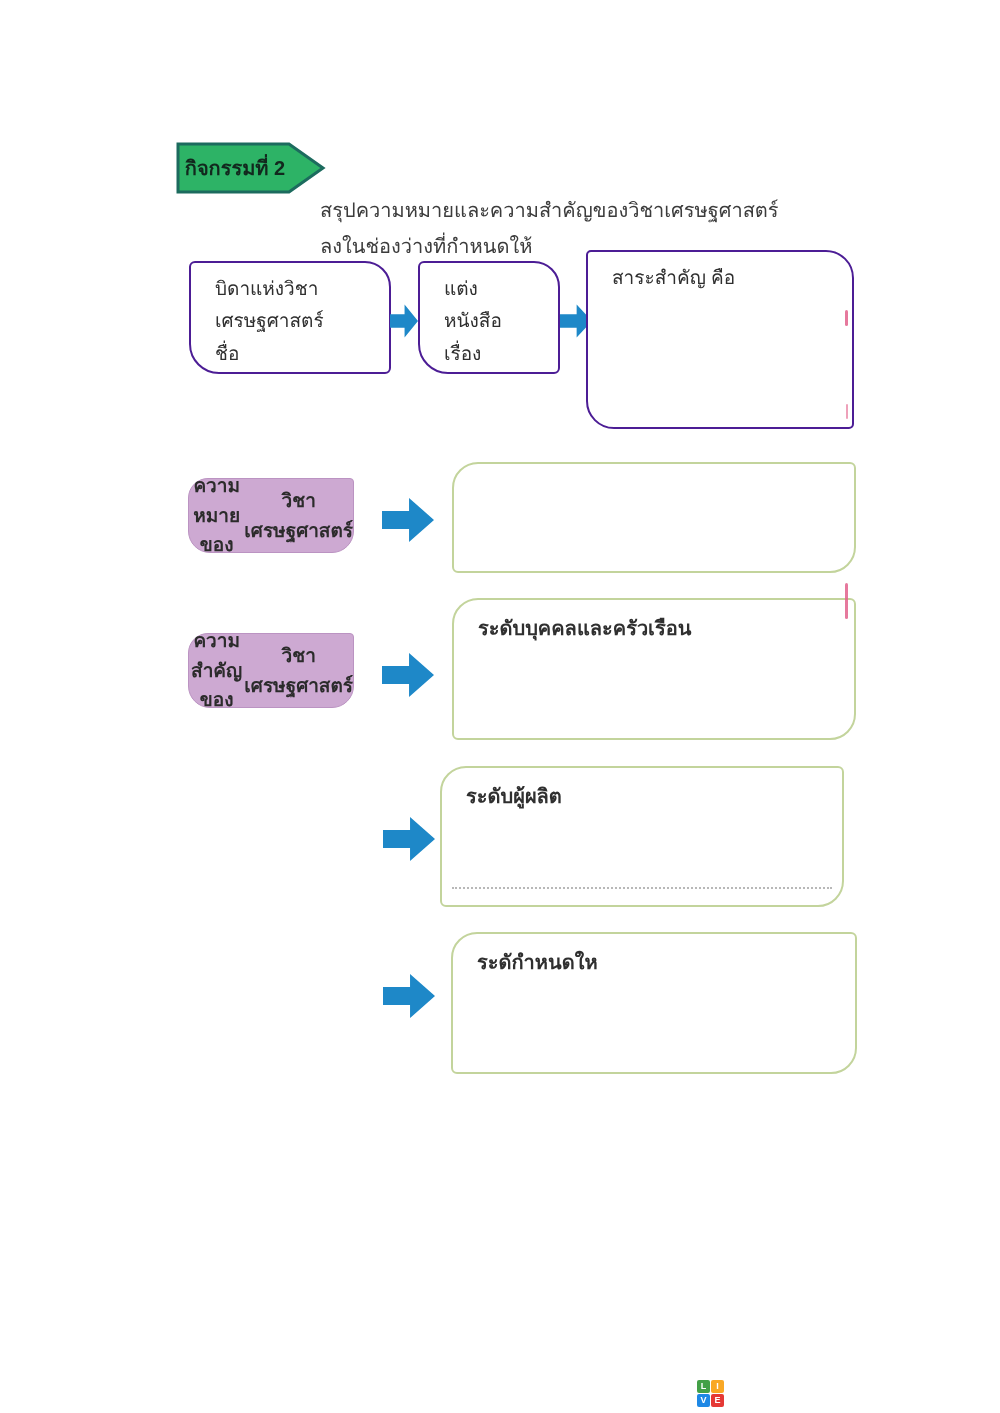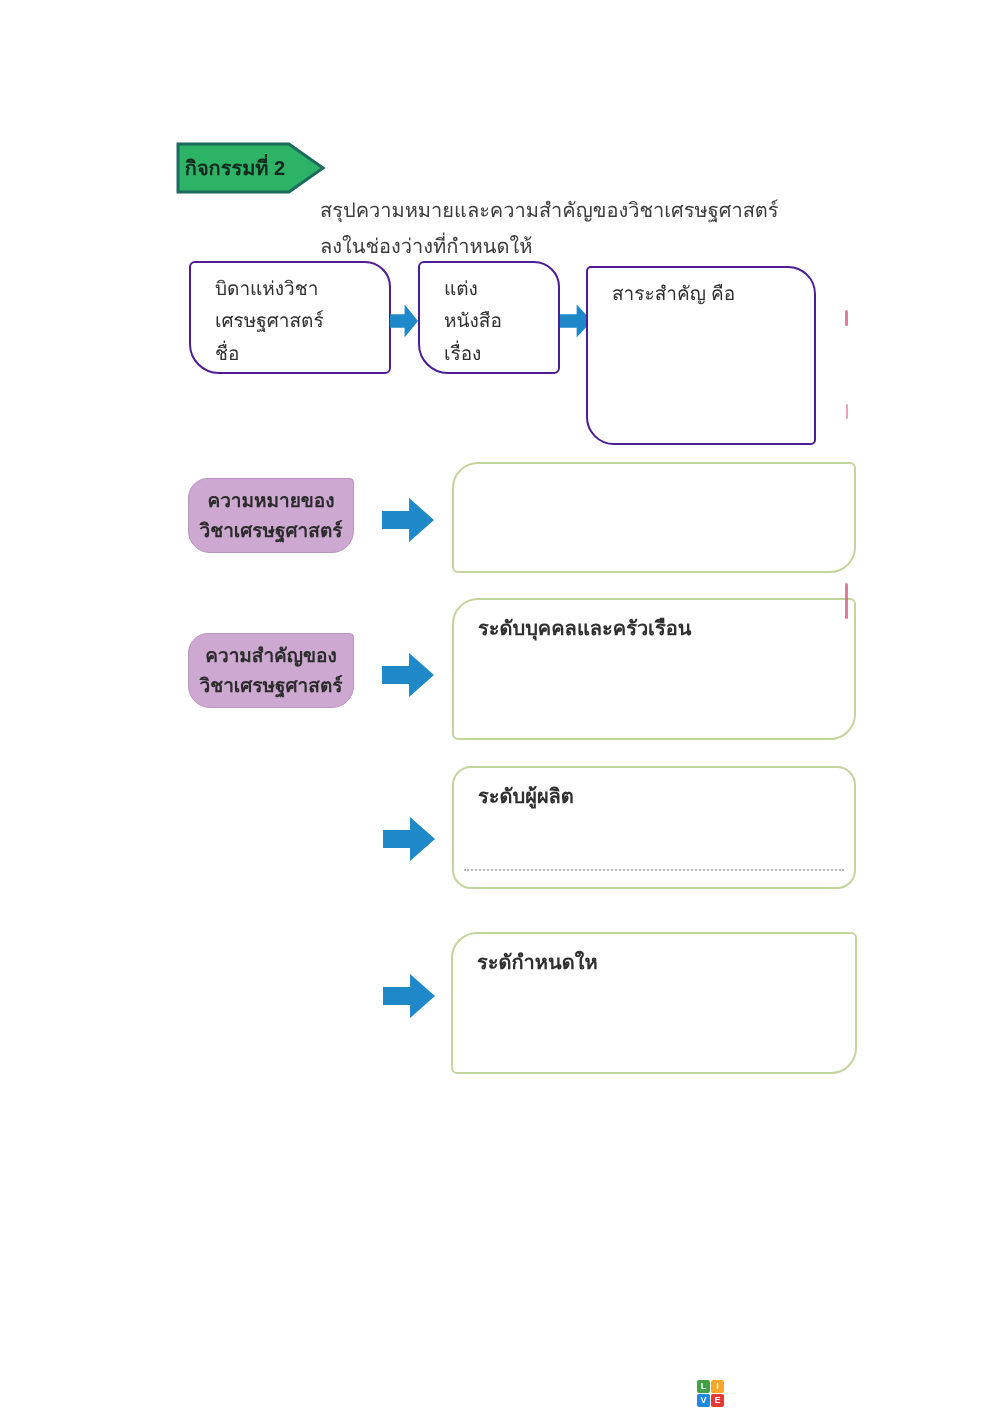--- a/index.html
+++ b/index.html
@@ -39,63 +39,63 @@
   .flow-box {
     border: 2px solid #4c1d95;
     border-radius: 6px 26px 6px 30px;
     background: #ffffff;
     box-sizing: border-box;
     padding: 10px 24px;
     font-size: 19px; color: #2f2f2f; line-height: 1.7;
   }
   .flow-box.a { left: 189px; top: 261px; width: 202px; height: 113px; }
   .flow-box.b { left: 418px; top: 261px; width: 142px; height: 113px; }
-  .flow-box.c { left: 586px; top: 266px; width: 230px; height: 179px; border-radius: 5px 28px 5px 28px; }
+  .flow-box.c { left: 586px; top: 250px; width: 268px; height: 179px; border-radius: 5px 28px 5px 28px; }
 
   
   .arrow {
     background: #1e88c8;
     clip-path: polygon(0 31%, 52% 31%, 52% 4%, 100% 50%, 52% 96%, 52% 69%, 0 69%);
   }
   .arrow.small1 { left: 390px; top: 303px; width: 28px; height: 36px; }
   .arrow.small2 { left: 560px; top: 303px; width: 32px; height: 36px; }
   .arrow.big1 { left: 382px; top: 496px; width: 52px; height: 48px; }
   .arrow.big2 { left: 382px; top: 651px; width: 52px; height: 48px; }
   .arrow.big3 { left: 383px; top: 815px; width: 52px; height: 48px; }
   .arrow.big4 { left: 383px; top: 972px; width: 52px; height: 48px; }
 
   
   .topic-box {
     width: 166px; height: 75px;
     background: #cda9d2;
     border: 1px solid #bb93c2;
     border-radius: 20px 4px 22px 22px;
     box-sizing: border-box;
-    display: flex; flex-direction: column;
+    display: flex; 
     align-items: center; justify-content: center;
     font-size: 19px; font-weight: bold; color: #2b2b2b;
     line-height: 1.55; text-align: center;
   }
   .topic-box.t1 { left: 188px; top: 478px; }
   .topic-box.t2 { left: 188px; top: 633px; }
 
   
   .answer-box {
     border: 2px solid #c3d49c;
     border-radius: 26px 6px 26px 6px;
     background: #ffffff;
     box-sizing: border-box;
     padding: 12px 24px;
   }
   .answer-box .box-label {
     font-size: 20px; font-weight: bold; color: #2f2f2f;
   }
   .answer-box.ab1 { left: 452px; top: 462px; width: 404px; height: 111px; }
   .answer-box.ab2 { left: 452px; top: 598px; width: 404px; height: 142px; }
-  .answer-box.ab3 { left: 452px; top: 766px; width: 404px; height: 123px; border-radius: 19px; }
+  .answer-box.ab3 { left: 440px; top: 766px; width: 404px; height: 141px; }
   .answer-box.ab4 { left: 451px; top: 932px; width: 406px; height: 142px; }
 
   .dotted-line {
     position: absolute; left: 10px; right: 10px; bottom: 16px;
     border-top: 2px dotted #b8b8b8;
   }
 
   
   .pink-mark { background: #e2628c; border-radius: 2px; opacity: 0.85; }
   .pm1 { left: 845px; top: 310px; width: 3px; height: 16px; }

